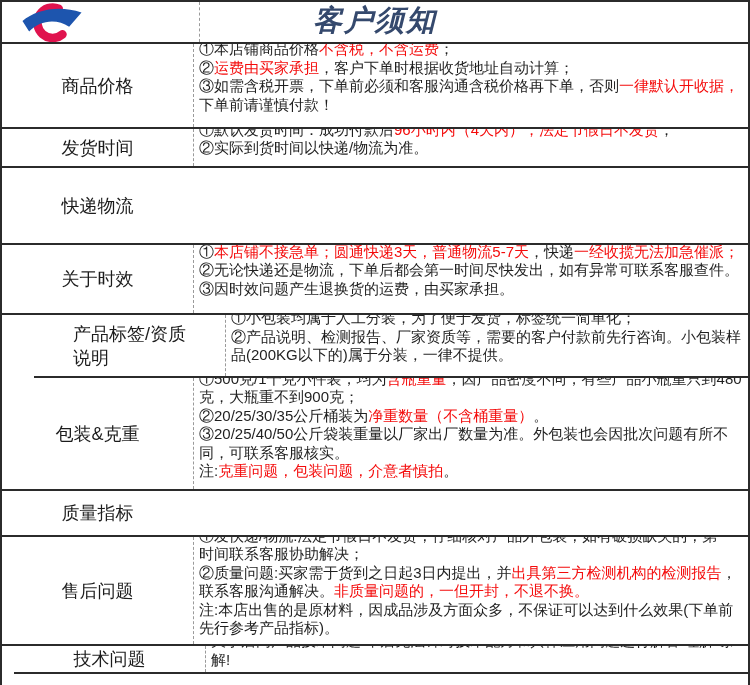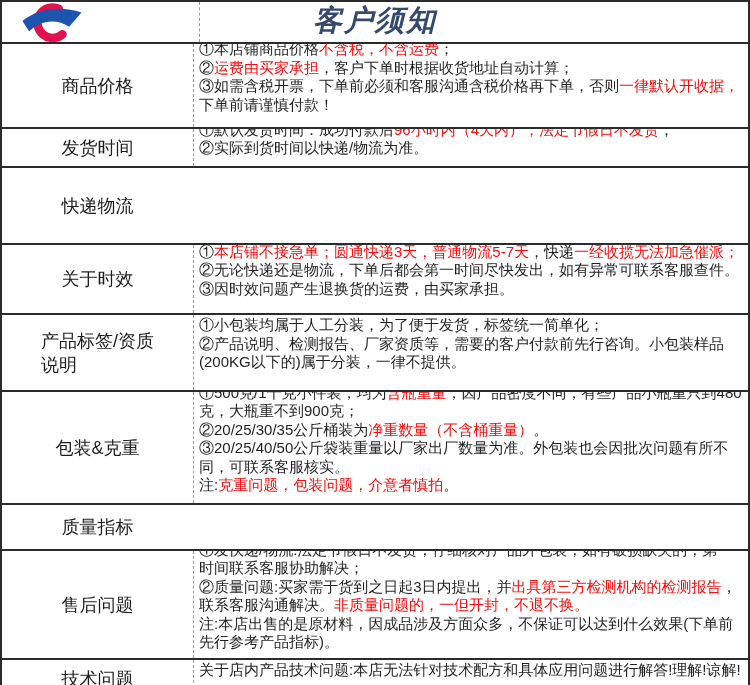--- a/index.html
+++ b/index.html
@@ -57,21 +57,21 @@
         <div class="label-cell">快递物流</div>
       </div>
       <div class="row" style="height: 70px;">
         <div class="label-cell">关于时效</div>
         <div class="content-cell">
           <p><span>①</span><span class="red">本店铺不接急单；圆通快递3天，普通物流5-7天</span><span>，快递</span><span class="red">一经收揽无法加急催派；</span></p>
           <p><span>②无论快递还是物流，下单后都会第一时间尽快发出，如有异常可联系客服查件。</span></p>
           <p><span>③因时效问题产生退换货的运费，由买家承担。</span></p>
         </div>
       </div>
-      <div class="row" style="height: 77px;">
+      <div class="row" style="height: 63px; margin-left: 32px;">
         <div class="label-cell">产品标签/资质
 说明</div>
         <div class="content-cell">
           <p><span>①小包装均属于人工分装，为了便于发货，标签统一简单化；</span></p>
           <p><span>②产品说明、检测报告、厂家资质等，需要的客户付款前先行咨询。小包装样品(200KG以下的)属于分装，一律不提供。</span></p>
         </div>
       </div>
       <div class="row" style="height: 113px;">
         <div class="label-cell">包装&amp;克重</div>
         <div class="content-cell">
@@ -85,20 +85,20 @@
         <div class="label-cell">质量指标</div>
       </div>
       <div class="row" style="height: 109px;">
         <div class="label-cell">售后问题</div>
         <div class="content-cell">
           <p><span>①发快递/物流:法定节假日不发货，仔细核对产品外包装，如有破损缺失的，第一时间联系客服协助解决；</span></p>
           <p><span>②质量问题:买家需于货到之日起3日内提出，并</span><span class="red">出具第三方检测机构的检测报告</span><span>，联系客服沟通解决。</span><span class="red">非质量问题的，一但开封，不退不换。</span></p>
           <p><span>注:本店出售的是原材料，因成品涉及方面众多，不保证可以达到什么效果(下单前先行参考产品指标)。</span></p>
         </div>
       </div>
-      <div class="row" style="height: 40px;">
+      <div class="row" style="height: 28px; margin-left: 12px;">
         <div class="label-cell">技术问题</div>
         <div class="content-cell">
           <p><span>关于店内产品技术问题:本店无法针对技术配方和具体应用问题进行解答!理解!谅解!</span></p>
         </div>
       </div>
     </div>
 </div>
 
 </body></html>

